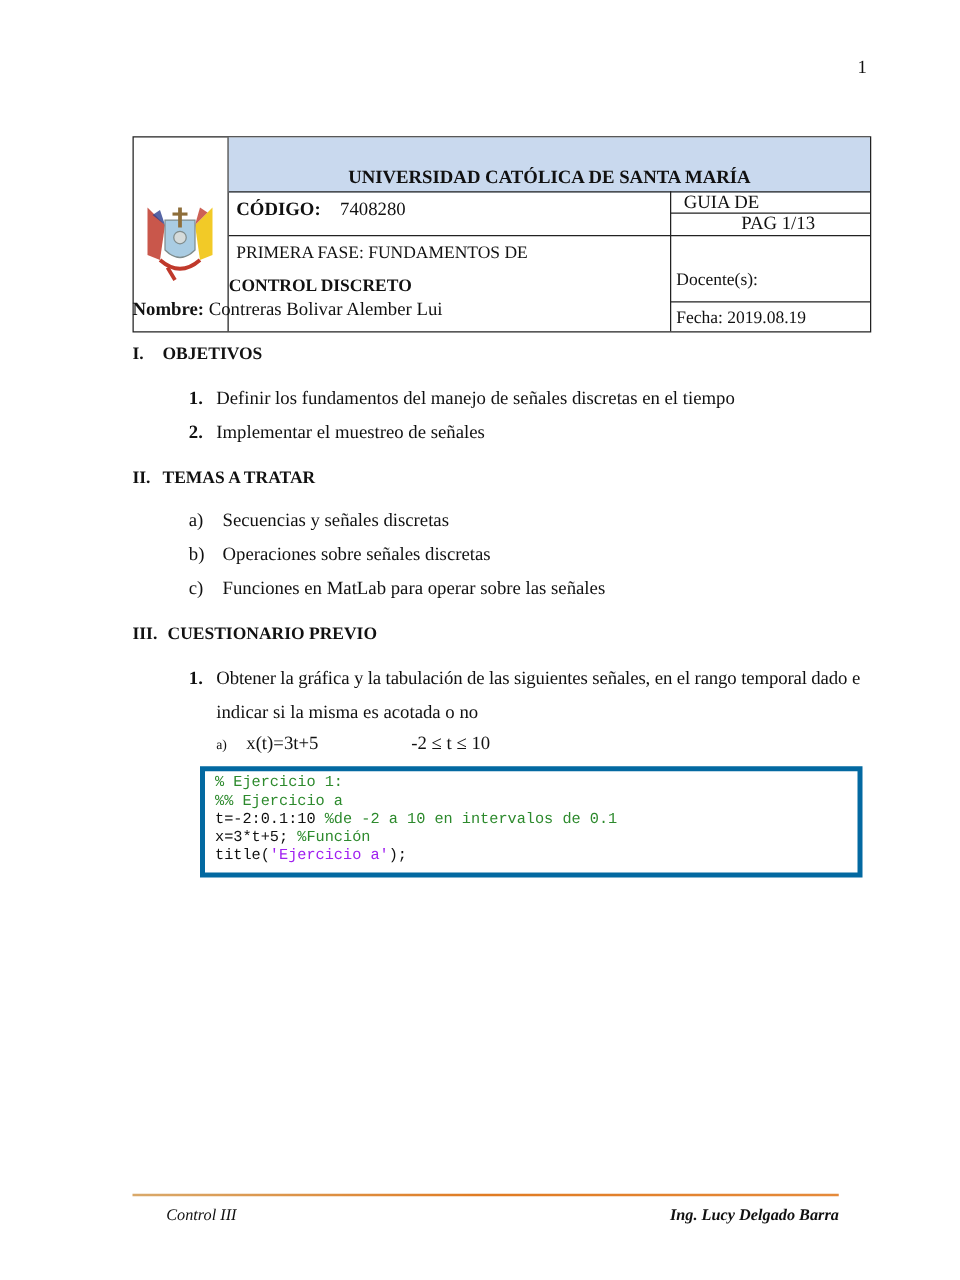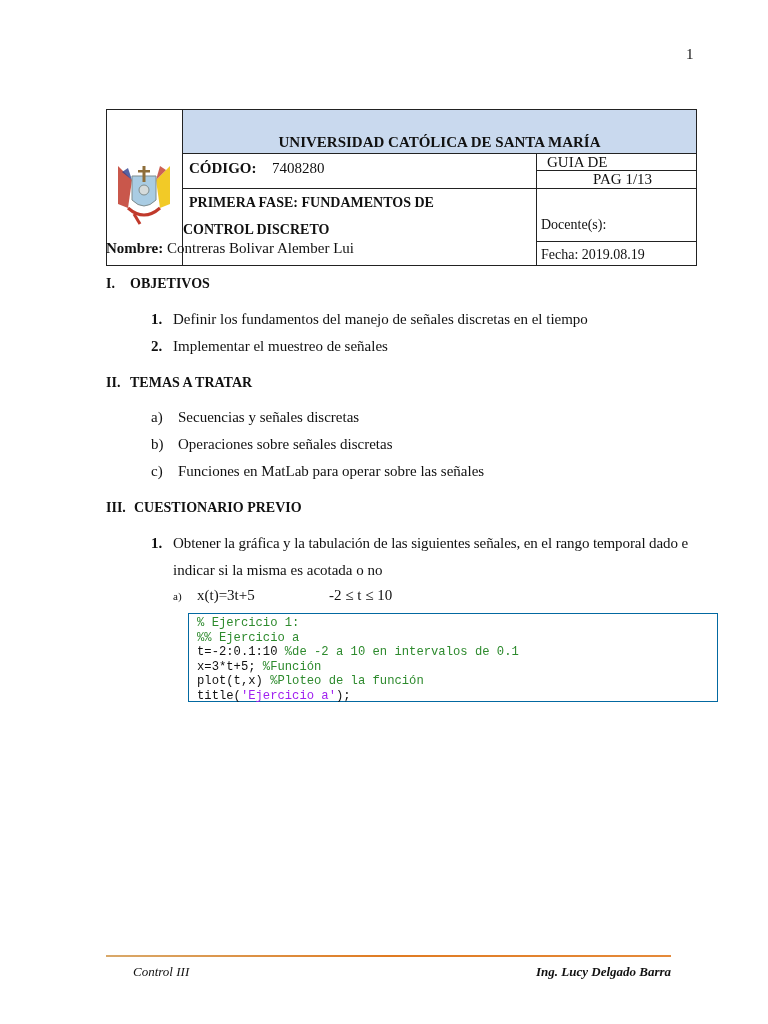--- a/index.html
+++ b/index.html
@@ -18,34 +18,34 @@
   .hdr .title { position:absolute; left:76px; right:0; top:24px; text-align:center;
          font-weight:bold; font-size:15px; }
   .hdr .vline { position:absolute; left:429px; top:43px; width:1px; height:112px; background:#222; }
   .hdr .hline1 { position:absolute; left:429px; right:0; top:60px; height:1px; background:#222; }
   .hdr .hline2 { position:absolute; left:76px; right:0; top:78px; height:1px; background:#222; }
   .hdr .hline3 { position:absolute; left:429px; right:0; top:131px; height:1px; background:#222; }
   .codigo-label { left:82px; top:50px; font-weight:bold; font-size:15px; }
   .codigo-value { left:165px; top:50px; font-size:15px; }
   .guia { left:440px; top:44px; font-size:15px; }
   .pag { left:486px; top:61px; font-size:15px; }
-  .fase1 { left:82px; top:85px; font-weight:bold; font-size:14px; }
+  .fase1 { left:82px; top:85px; font-weight:normal; font-size:14px; }
   .fase2 { left:76px; top:112px; font-weight:bold; font-size:14px;text-align:center; }
   .docente { left:434px; top:107px; font-size:14px; }
   .fecha { left:434px; top:137px; font-size:14px; }
 
   .nombre { left:106px; top:240px; font-size:15px; }
   .nombre b { }
 
   .sec { font-weight:bold; font-size:14px; }
   .item { font-size:15px; }
   .num { font-weight:bold; }
 
-  .code-box { position:absolute; left:188px; top:613px; width:530px; height:89px;
-       border:1px solid #0369a1; box-sizing:border-box; padding:2px 8px;
+  .code-box { position:absolute; left:160px; top:613px; width:530px; height:89px;
+       border:4px solid #0369a1; box-sizing:border-box; padding:2px 8px;
        font-family:"Liberation Mono", monospace; font-size:12.2px; line-height:14.6px; color:#111; }
   .code-box div { white-space:pre; }
   .cm { color:#2d8a2d; }
   .str { color:#a020f0; }
 
   .footer-line { position:absolute; left:106px; top:955px; width:565px; height:2px;
        background:linear-gradient(90deg,#d9a96a,#e07b22 50%,#e58a3a); }
   .foot-l { left:106px; top:964px; font-style:italic; font-size:13px;margin-left:27px; }
   .foot-r { left:536px; top:964px; font-style:italic; font-size:13px;font-weight:bold; }
 </style>
@@ -110,19 +110,18 @@
 <div class="abs item" style="left:173px;top:562px">indicar si la misma es acotada o no</div>
 <div class="abs" style="left:173px;top:590px;font-size:11px">a)</div>
 <div class="abs item" style="left:197px;top:587px">x(t)=3t+5</div>
 <div class="abs item" style="left:329px;top:587px">-2 ≤ t ≤ 10</div>
 
 <div class="code-box">
   <div class="cm">% Ejercicio 1:</div>
   <div class="cm">%% Ejercicio a</div>
   <div><span>t=-2:0.1:10 </span><span class="cm">%de -2 a 10 en intervalos de 0.1</span></div>
   <div><span>x=3*t+5; </span><span class="cm">%Función</span></div>
-  <div><span>plot(t,x) </span><span class="cm">%Ploteo de la función</span></div>
   <div><span>title(</span><span class="str">'Ejercicio a'</span><span>);</span></div>
 </div>
 
 <div class="footer-line"></div>
 <div class="abs foot-l">Control III</div>
 <div class="abs foot-r">Ing. Lucy Delgado Barra</div>
 
 </body></html>

